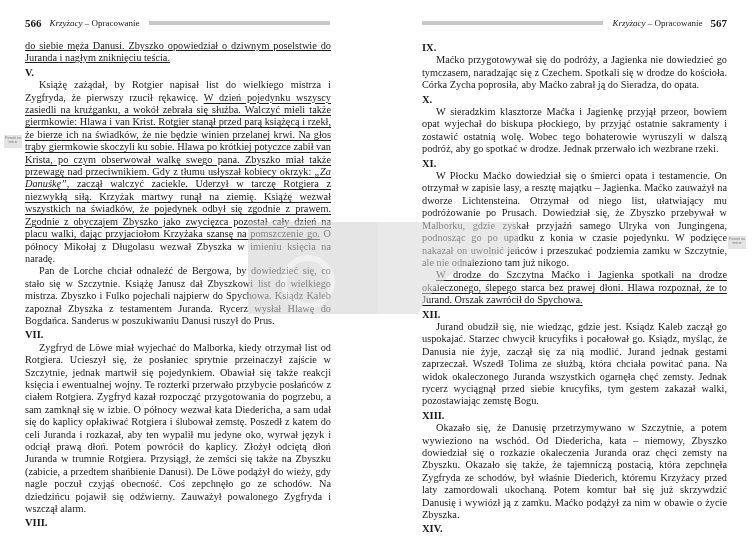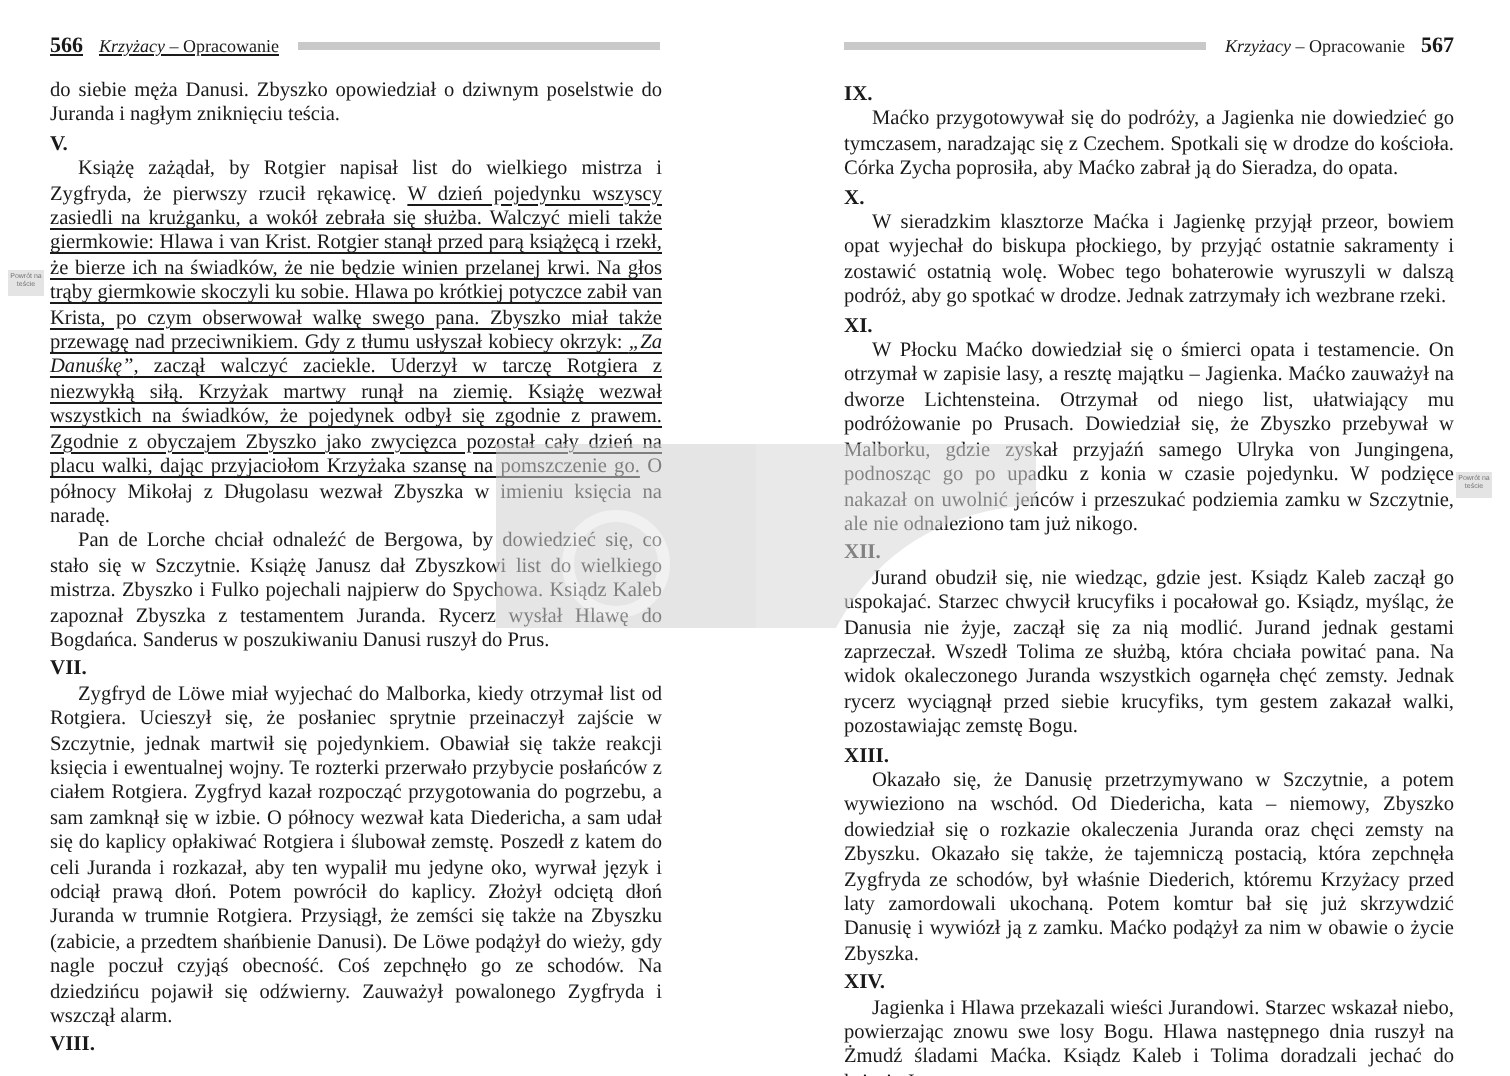--- a/index.html
+++ b/index.html
@@ -12,21 +12,21 @@
       position: absolute; top: 0; height: 538px;
     }
     .page-left { left: 0; width: 378px; }
     .page-right { left: 378px; width: 377px; }
 
     .running-head {
       position: absolute; top: 16px; height: 14px;
       display: flex; align-items: center;
       font-size: 9px;
     }
-    .page-left .running-head { left: 25px; width: 305px; text-decoration: underline; }
+    .page-left .running-head { left: 25px; width: 305px; }
     .page-right .running-head { left: 44px; width: 305px; justify-content: flex-end; }
     .page-num { font-weight: bold; font-size: 11px; }
     .book-title { font-style: italic; }
     .head-sep { }
     .head-rule { height: 4px; background: #c9c9c9; flex: 1; }
     .page-left .page-num { margin-right: 8px; }
     .page-left .head-rule { margin-left: 10px; }
     .page-right .head-rule { margin-right: 10px; flex: 1; }
     .page-right .page-num { margin-left: 8px; text-align: center; }
 
@@ -36,21 +36,21 @@
       text-align: justify;
     }
     .page-left .text-block { left: 25px; width: 306px; }
     .page-right .text-block { left: 44px; width: 305px; }
 
     .chapter {
       font-weight: bold; font-size: 10.5px;
       margin: 2px 0 0 0;
     }
     p { margin: 0; text-indent: 14px; }
-    p.noindent { text-indent: 0; }
+    p.noindent { text-indent: 0; text-decoration: underline; }
     u.ul { text-decoration-thickness: 1px; text-underline-offset: 2px; }
     em { font-style: italic; }
 
     .margin-note {
       position: absolute; width: 18px; height: 12px;
       background: #e4e4e4; color: #777;
       font-family: "Liberation Sans", sans-serif; font-size: 3.5px; line-height: 4px;
       text-align: center; padding-top: 1px;
     }
     .margin-note.left { left: 4px; top: 135px; }
@@ -98,24 +98,25 @@
     <span class="head-sep" style="white-space:pre"> – </span>
     <span>Opracowanie</span>
     <span class="page-num">567</span>
   </div>
 
   <div class="text-block">
     <div class="chapter">IX.</div>
     <p>Maćko przygotowywał się do podróży, a Jagienka nie dowiedzieć go tymczasem, naradzając się z Czechem. Spotkali się w drodze do kościoła. Córka Zycha poprosiła, aby Maćko zabrał ją do Sieradza, do opata.</p>
 
     <div class="chapter">X.</div>
-    <p>W sieradzkim klasztorze Maćka i Jagienkę przyjął przeor, bowiem opat wyjechał do biskupa płockiego, by przyjąć ostatnie sakramenty i zostawić ostatnią wolę. Wobec tego bohaterowie wyruszyli w dalszą podróż, aby go spotkać w drodze. Jednak zatrzymały ich wezbrane rzeki.</p>
+    <p>W sieradzkim klasztorze Maćka i Jagienkę przyjął przeor, bowiem opat wyjechał do biskupa płockiego, by przyjąć ostatnie sakramenty i zostawić ostatnią wolę. Wobec tego bohaterowie wyruszyli w dalszą podróż, aby go spotkać w drodze. Jednak przerwało ich wezbrane rzeki.</p>
 
     <div class="chapter">XI.</div>
     <p>W Płocku Maćko dowiedział się o śmierci opata i testamencie. On otrzymał w zapisie lasy, a resztę majątku – Jagienka. Maćko zauważył na dworze Lichtensteina. Otrzymał od niego list, ułatwiający mu podróżowanie po Prusach. Dowiedział się, że Zbyszko przebywał w Malborku, gdzie zyskał przyjaźń samego Ulryka von Jungingena, podnosząc go po upadku z konia w czasie pojedynku. W podzięce nakazał on uwolnić jeńców i przeszukać podziemia zamku w Szczytnie, ale nie odnaleziono tam już nikogo.</p>
+    <p><u class="ul">W drodze do Szczytna Maćko i Jagienka spotkali na drodze okaleczonego, ślepego starca bez prawej dłoni. Hlawa rozpoznał, że to Jurand. Orszak zawrócił do Spychowa.</u></p>
 
     <div class="chapter">XII.</div>
     <p>Jurand obudził się, nie wiedząc, gdzie jest. Ksiądz Kaleb zaczął go uspokajać. Starzec chwycił krucyfiks i pocałował go. Ksiądz, myśląc, że Danusia nie żyje, zaczął się za nią modlić. Jurand jednak gestami zaprzeczał. Wszedł Tolima ze służbą, która chciała powitać pana. Na widok okaleczonego Juranda wszystkich ogarnęła chęć zemsty. Jednak rycerz wyciągnął przed siebie krucyfiks, tym gestem zakazał walki, pozostawiając zemstę Bogu.</p>
 
     <div class="chapter">XIII.</div>
     <p>Okazało się, że Danusię przetrzymywano w Szczytnie, a potem wywieziono na wschód. Od Diedericha, kata – niemowy, Zbyszko dowiedział się o rozkazie okaleczenia Juranda oraz chęci zemsty na Zbyszku. Okazało się także, że tajemniczą postacią, która zepchnęła Zygfryda ze schodów, był właśnie Diederich, któremu Krzyżacy przed laty zamordowali ukochaną. Potem komtur bał się już skrzywdzić Danusię i wywiózł ją z zamku. Maćko podążył za nim w obawie o życie Zbyszka.</p>
 
     <div class="chapter">XIV.</div>
     <p>Jagienka i Hlawa przekazali wieści Jurandowi. Starzec wskazał niebo, powierzając znowu swe losy Bogu. Hlawa następnego dnia ruszył na Żmudź śladami Maćka. Ksiądz Kaleb i Tolima doradzali jechać do księcia Janusza.</p>
 

